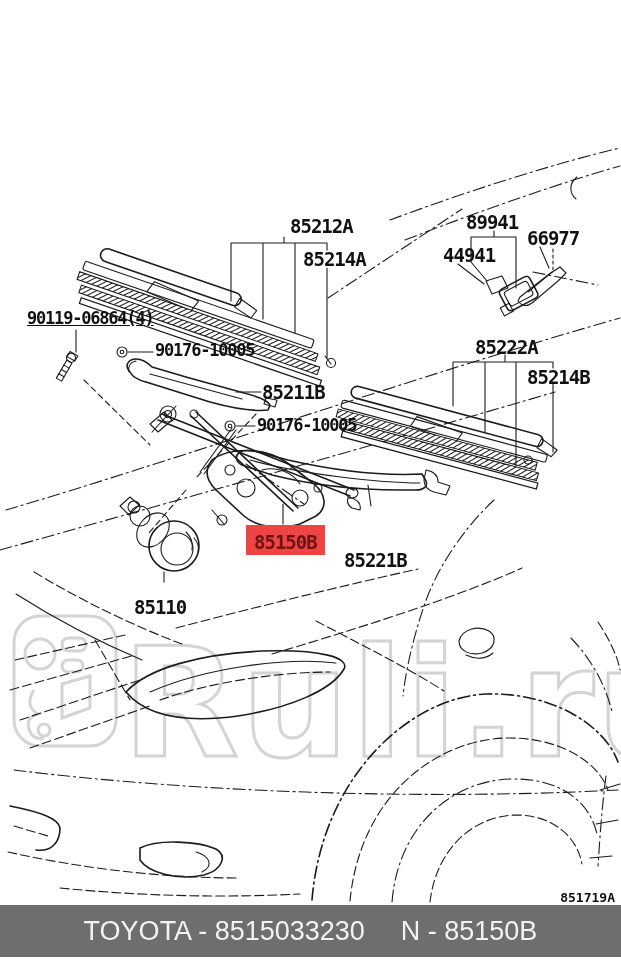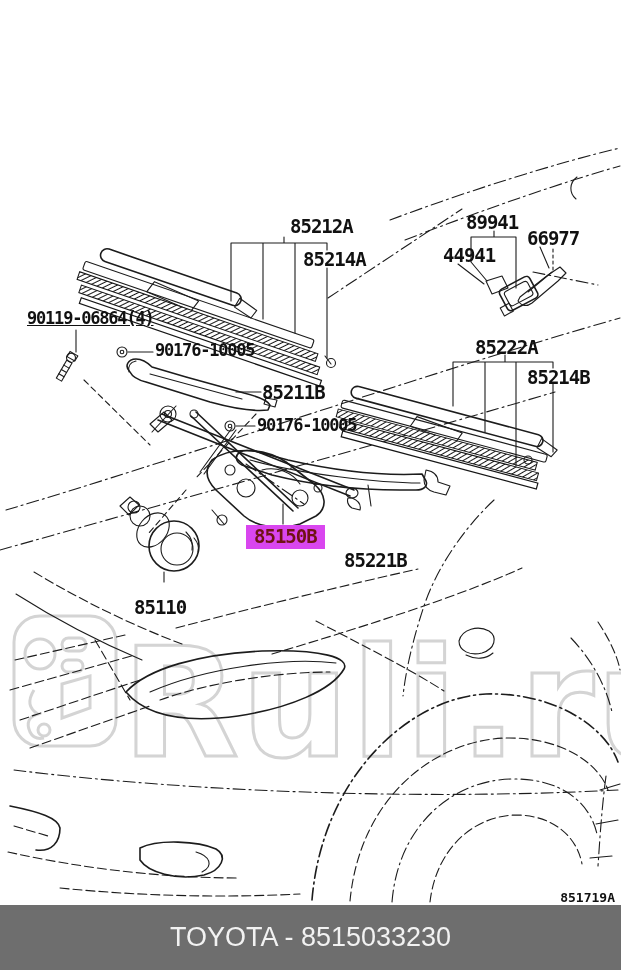--- a/index.html
+++ b/index.html
@@ -15,25 +15,25 @@
   #l89941{left:466px;top:213px;}
   #l89944{left:443px;top:246px;}
   #l89943{left:527px;top:229px;}
   #l90119{left:27px;top:310px;text-decoration:underline;}
   #l90176a{left:155px;top:342px;}
   #l85211b{left:262px;top:383px;}
   #l85222a{left:475px;top:338px;}
   #l85214b{left:527px;top:368px;}
   #l90176b{left:257px;top:417px;}
   #l85221b{left:344px;top:506px;margin-top:45px;}
-  #l85150b{left:246px;top:525px;background:#d946ef;color:#6e1214;padding:2px 8px 3px;}
+  #l85150b{left:246px;top:525px;background:#ef4444;color:#6e1214;padding:8px 8px 3px;}
   #l85110{left:134px;top:598px;}
   #refcode{position:absolute;right:6px;top:890px;font-family:"DejaVu Sans Mono",monospace;
            font-weight:bold;font-size:13px;letter-spacing:0;color:#111;}
-  #footer{position:absolute;left:0;top:905px;width:621px;height:65px;background:#6e6e6e;
+  #footer{position:absolute;left:0;top:905px;width:621px;height:52px;background:#6e6e6e;
           display:flex;align-items:center;justify-content:center;gap:36px;
           font-family:"Liberation Sans",sans-serif;font-size:27px;color:#f2f2f2;}
   .ln{fill:none;stroke:#1c1c1c;stroke-width:1.6;stroke-linecap:round;stroke-linejoin:round;}
   .thin{stroke-width:1.1;}
   .dash{stroke-dasharray:9 4;}
   .dashdot{stroke-dasharray:12 4 2 4;}
   .wm{fill:none;stroke:#d4d4d4;stroke-width:3;}
 </style>
 </head>
 <body>
@@ -236,14 +236,15 @@
   <div id="l85214b" class="plabel">85214B</div>
   <div id="l90176b" class="plabel sm">90176-10005</div>
   <div id="l85221b" class="plabel">85221B</div>
   <div id="l85150b" class="plabel">85150B</div>
   <div id="l85110" class="plabel">85110</div>
 
   <div id="refcode">851719A</div>
 
   <div id="footer">
     <span>TOYOTA - 8515033230</span>
+    <span>N - 85150B</span>
   </div>
 </div>
 
 </body></html>

